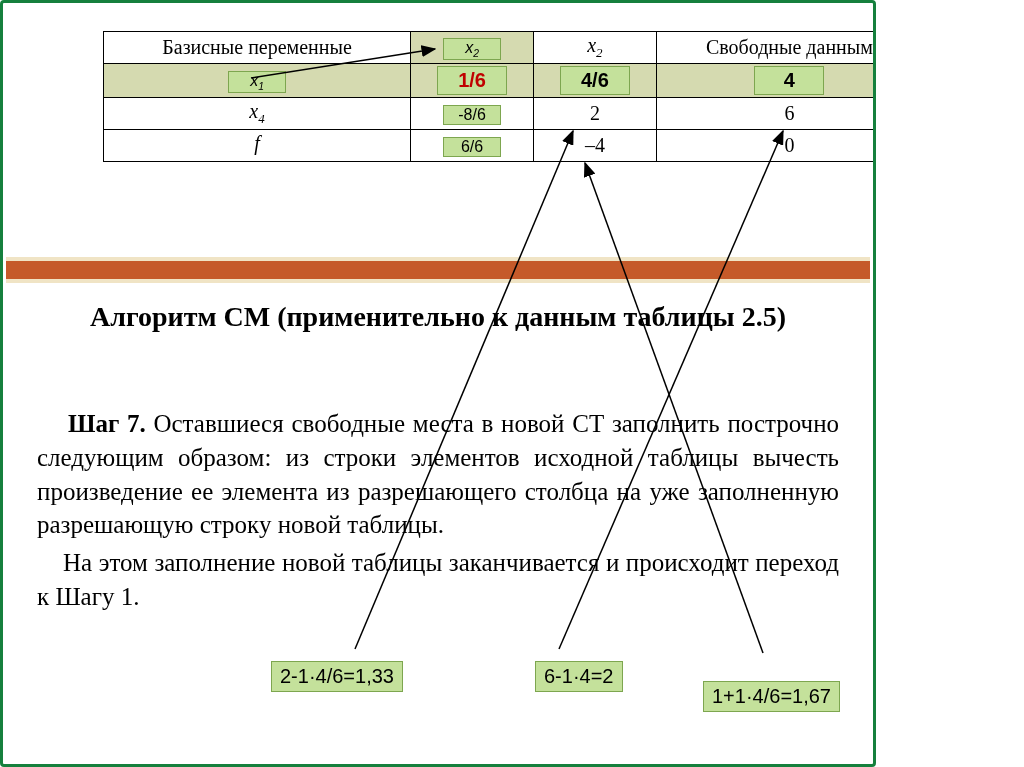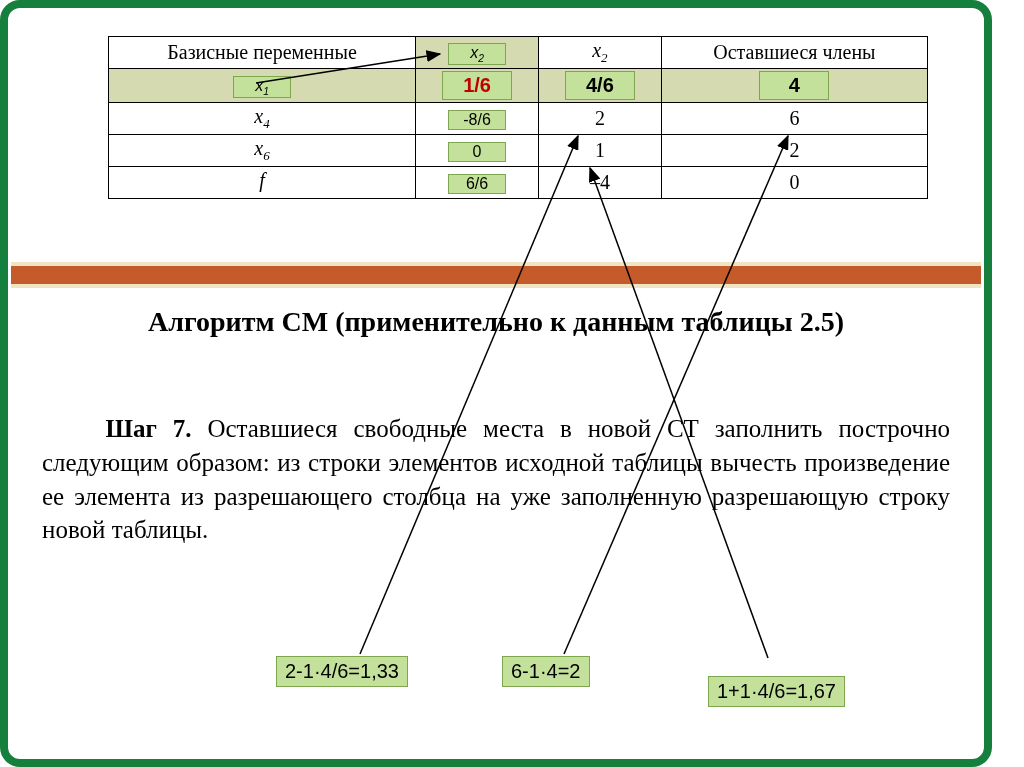--- a/index.html
+++ b/index.html
@@ -5,25 +5,25 @@
   html, body {
     margin: 0;
     padding: 0;
     width: 1024px;
     height: 767px;
     font-family: "Times New Roman", serif;
     background: #fff;
   }
   .slide {
     position: relative;
-    width: 992px;
+    width: 876px;
     height: 767px;
     box-sizing: border-box;
-    border: 8px solid #15803d;
-    border-radius: 20px;
+    border: 3px solid #15803d;
+    border-radius: 4px;
     overflow: hidden;
     background: #fff;
   }
 
   
   .stab {
     position: absolute;
     left: 100px;
     top: 28px;
     width: 820px;
@@ -110,23 +110,24 @@
     right: 0;
   }
   .calc {
     position: absolute;
     background: #c4e19b;
     border: 1px solid #7da64f;
     font-family: Arial, sans-serif;
     font-size: 20px;
     padding: 3px 8px;
     white-space: nowrap;
+    margin-top: 10px;
   }
   #calc1 { left: 268px; }
-  #calc2 { left: 494px; }
+  #calc2 { left: 532px; }
   #calc3 { left: 700px; top: 20px; }
 
   
   svg.overlay {
     position: absolute;
     left: 0; top: 0;
     width: 1024px;
     height: 767px;
     pointer-events: none;
   }
@@ -147,21 +148,21 @@
         <tr>
       <th>Базисные переменные</th>
       <th class="hdr-green">
         <span class="gbox var-sub">
           <span>x</span><sub>2</sub>
         </span>
       </th>
       <th>
         <span class="var-sub"><span>x</span><sub>2</sub></span>
       </th>
-      <th>Оставшиеся члены</th>
+      <th>Свободные данным</th>
     </tr>
     <tr class="row-green">
       <td>
         <span class="gbox var-sub">
           <span>x</span><sub>1</sub>
         </span>
       </td>
       <td>
         <span class="gbox gbox-lg red">1/6</span>
       </td>
@@ -176,44 +177,39 @@
     <tr>
       <td class="var-sub">
         <span>x</span><sub>4</sub>
       </td>
       <td><span class="gbox">-8/6</span></td>
       <td>2</td>
       <td>6</td>
     </tr>
     <tr>
       <td class="var-sub">
-        <span>x</span><sub>6</sub>
-      </td>
-      <td><span class="gbox">0</span></td>
-      <td>1</td>
-      <td>2</td>
-    </tr>
-    <tr>
-      <td class="var-sub">
         <span>f</span><sub></sub>
       </td>
       <td><span class="gbox">6/6</span></td>
       <td>–4</td>
       <td>0</td>
     </tr>
   </tbody>
     </table>
 
   <div class="orange-bar"></div>
 
   <div class="heading">Алгоритм СМ (применительно к данным таблицы 2.5)</div>
 
   <div class="bodytext">
     <p>
       &nbsp;&nbsp;&nbsp;&nbsp;<span class="step-label">Шаг 7.</span><span> Оставшиеся свободные места в новой СТ заполнить по­строчно следующим образом: из строки элементов исходной таблицы вычесть произведение ее элемента из разрешающего столбца на уже за­полненную разрешающую строку новой таблицы.</span>
+    </p>
+    <p>
+      &nbsp;&nbsp;&nbsp;&nbsp;<span>На этом заполнение новой таблицы заканчивается и происходит переход к Шагу 1.</span>
     </p>
   </div>
 
   <div class="calcs">
     <div class="calc" id="calc1">2-1·4/6=1,33</div>
     <div class="calc" id="calc2">6-1·4=2</div>
     <div class="calc" id="calc3">1+1·4/6=1,67</div>
   </div>
 
   <svg class="overlay">

